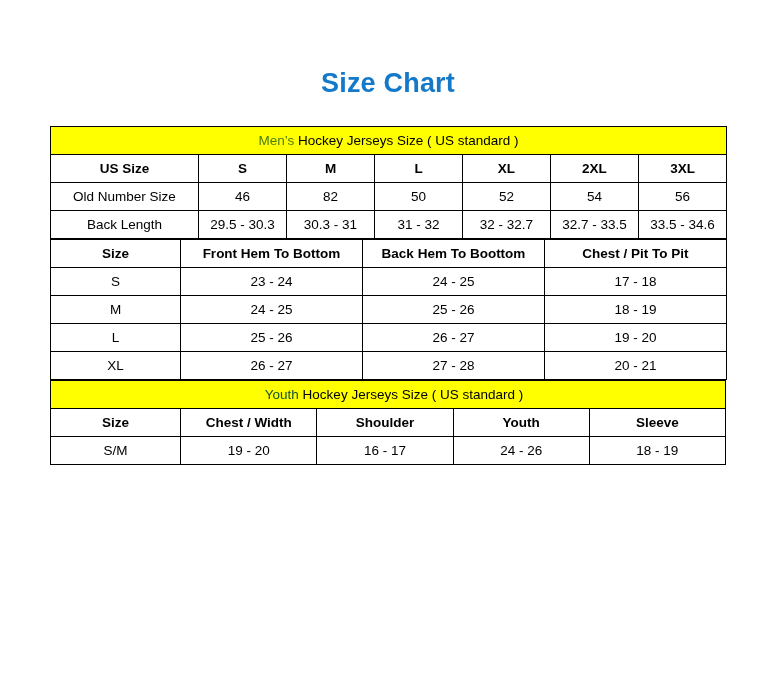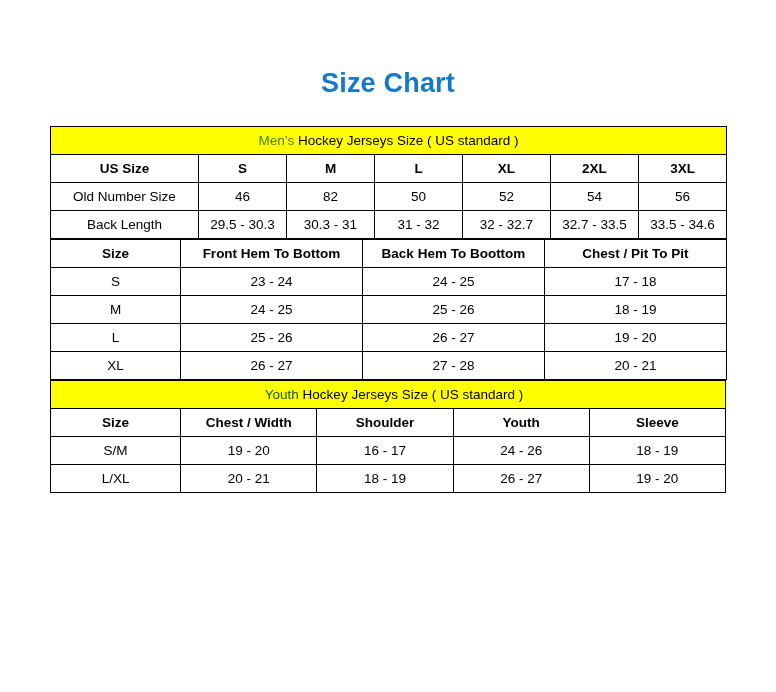--- a/index.html
+++ b/index.html
@@ -191,24 +191,17 @@
           <td>Youth</td>
           <td>Sleeve</td>
         </tr>
         <tr>
           <td class="rowlabel-bold">S/M</td>
           <td>19 - 20</td>
           <td>16 - 17</td>
           <td>24 - 26</td>
           <td>18 - 19</td>
         </tr>
-        <tr>
-          <td class="rowlabel-bold">L/XL</td>
-          <td>20 - 21</td>
-          <td>18 - 19</td>
-          <td>26 - 27</td>
-          <td>19 - 20</td>
-        </tr>
       </tbody>
     </table>
 
   </div>
 </div>
 
 </body></html>

